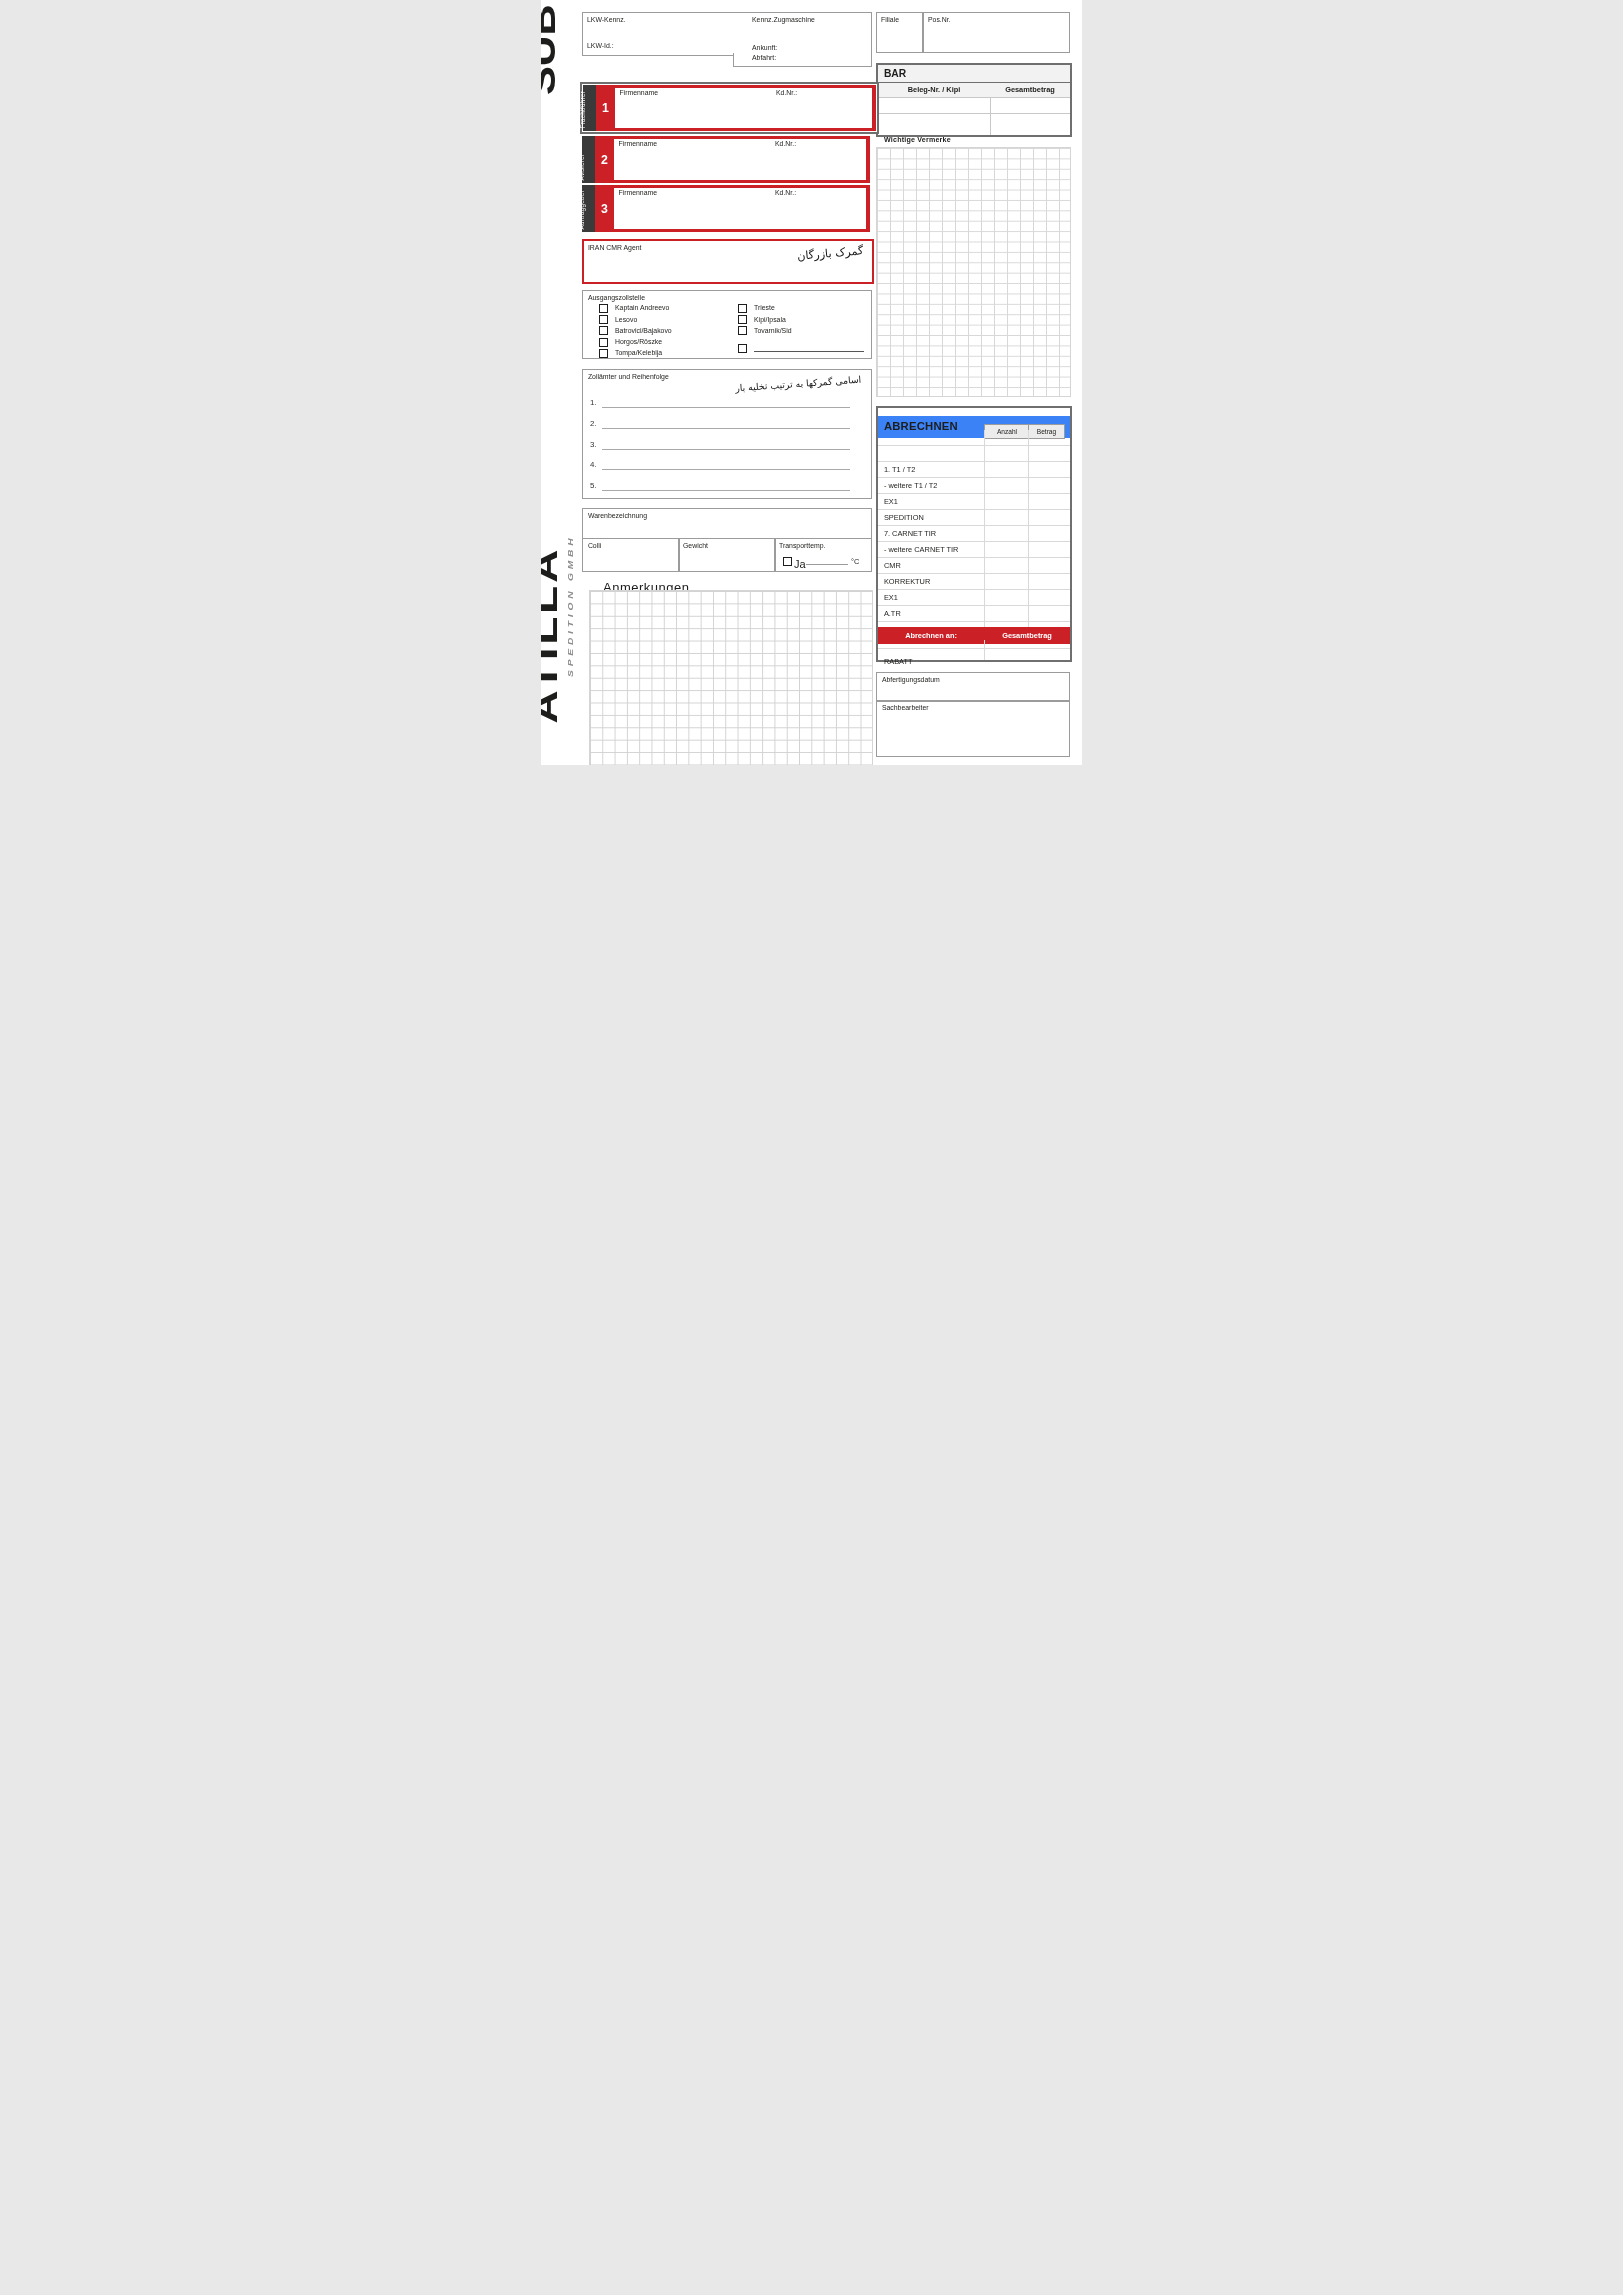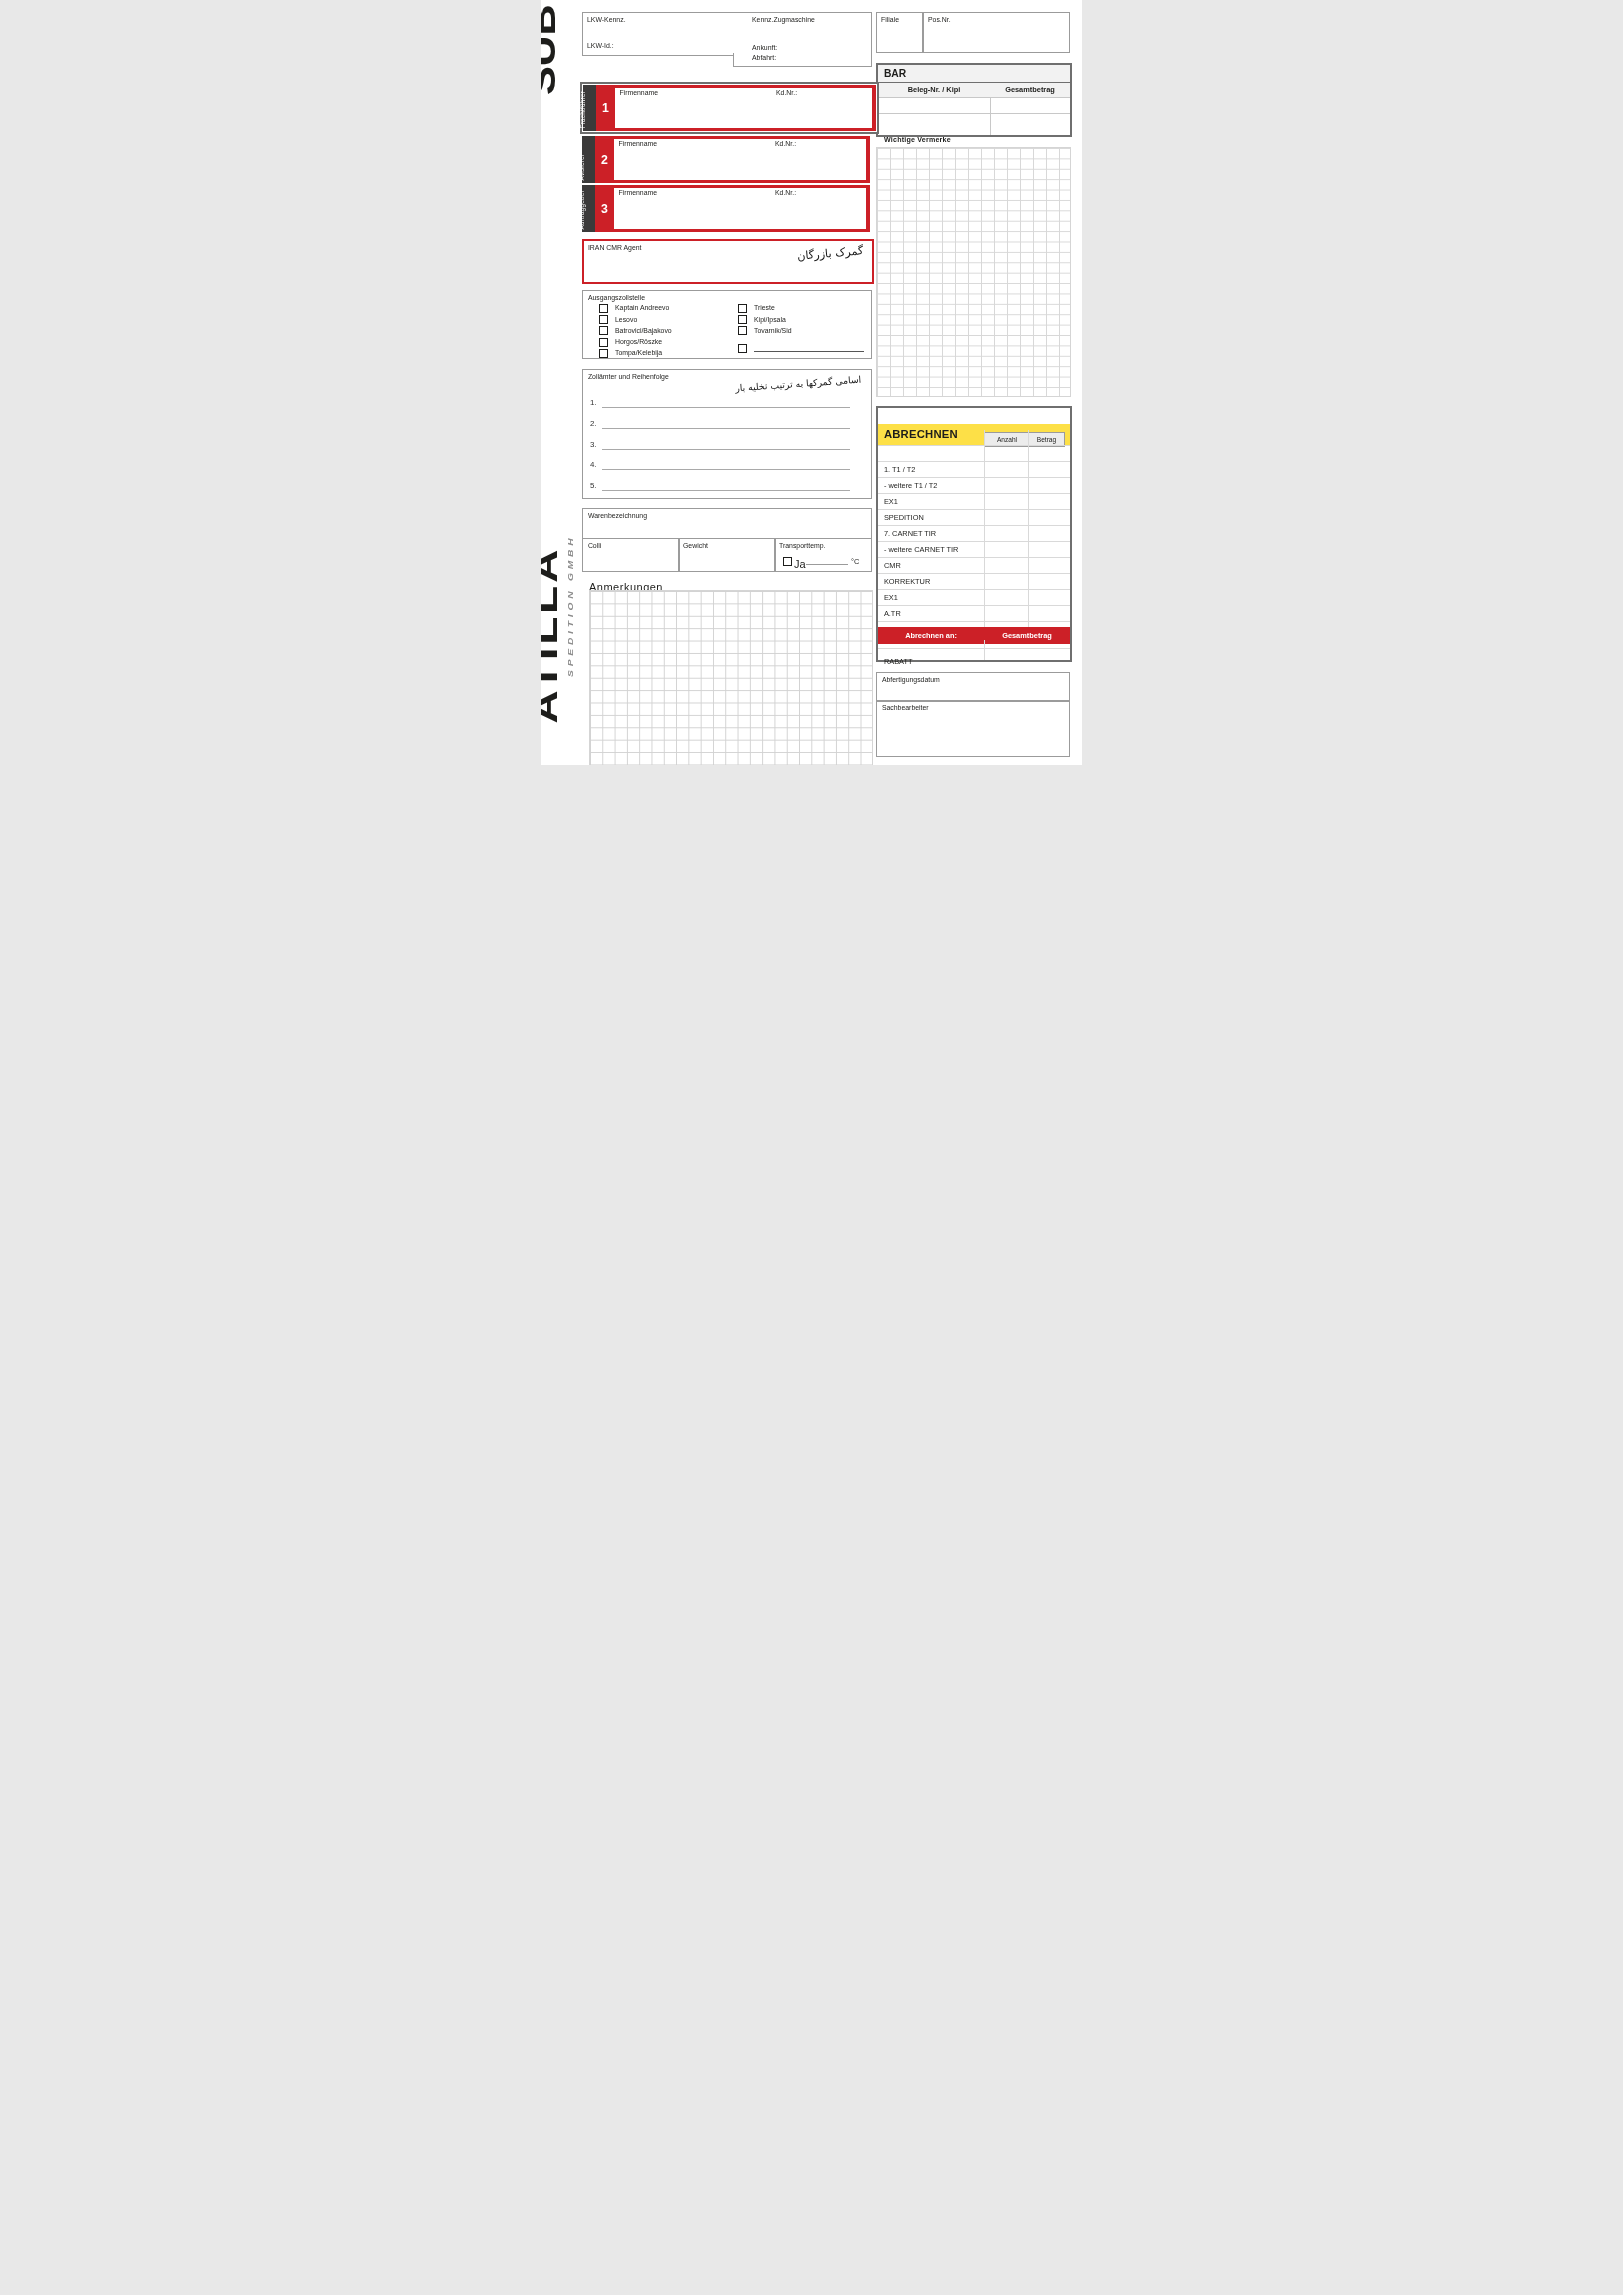--- a/index.html
+++ b/index.html
@@ -170,28 +170,28 @@
     <div class="abs" style="left:191px;top:0;bottom:0;width:1.5px;background:#9b9b9b;"></div>
     <span class="lbl" style="left:4.9px;top:2.9px;">Colli</span>
     <span class="lbl" style="left:100px;top:2.9px;">Gewicht</span>
     <span class="lbl" style="left:196px;top:2.9px;">Transporttemp.</span>
     <span class="cb" style="left:200px;top:18px;"></span>
     <span class="lbl" style="left:211px;top:18.6px;font-size:11px;">Ja</span>
     <div class="abs" style="left:223px;top:25px;width:42px;border-bottom:1px solid #9b9b9b;"></div>
     <span class="lbl" style="left:268px;top:18.6px;font-size:7.4px;">°C</span>
   </div>
 
-  <div class="lbl" style="left:48px;top:581px;font-size:11px;letter-spacing:0.5px;">Anmerkungen</div>
+  <div class="lbl" style="left:62px;top:581px;font-size:13px;letter-spacing:0.5px;">Anmerkungen</div>
   <div class="grid g-left" style="left:48px;top:590px;width:282px;height:175px;border-bottom:none;"></div>
 
   <div class="lbl" style="left:343px;top:137px;font-size:7.1px;font-weight:bold;letter-spacing:0.2px;">Wichtige Vermerke</div>
   <div class="grid g-right" style="left:335px;top:147px;width:193px;height:248px;"></div>
 
   <div class="abs" style="left:335px;top:406px;width:192px;height:252px;border:2.5px solid #6f6f6f;background:#fff;">
-    <div class="abs" style="left:0;top:16px;right:0;height:21.6px;background:#fde047;text-decoration:underline;">
+    <div class="abs" style="left:0;top:8px;right:0;height:21.6px;background:#3b82f6;text-decoration:underline;">
       <span class="abs" style="left:5.9px;top:4.4px;font-size:11.3px;font-weight:bold;letter-spacing:0.2px;">ABRECHNEN</span>
       <span class="abs" style="left:106px;top:7.9px;width:44px;height:12.8px;background:#ececec;border:0.7px solid #9b9b9b;
             display:flex;align-items:center;justify-content:center;font-size:6.6px;">Anzahl</span>
       <span class="abs" style="left:150px;top:7.9px;width:35px;height:12.8px;background:#ececec;border:0.7px solid #9b9b9b;
             display:flex;align-items:center;justify-content:center;font-size:6.6px;">Betrag</span>
     </div>
 
     <div class="abs" style="left:0;top:21.6px;right:0;">
       <div class="ab-row">
           <span class="t">1. T1 / T2</span>

